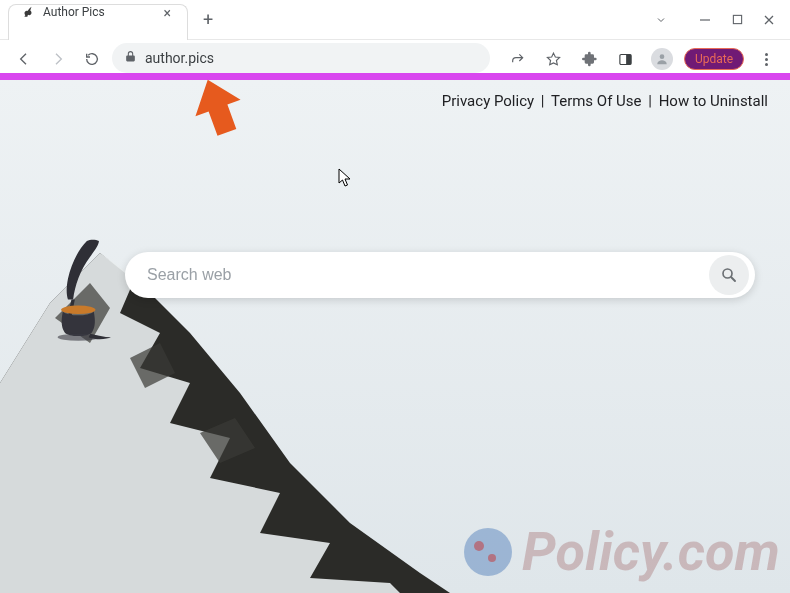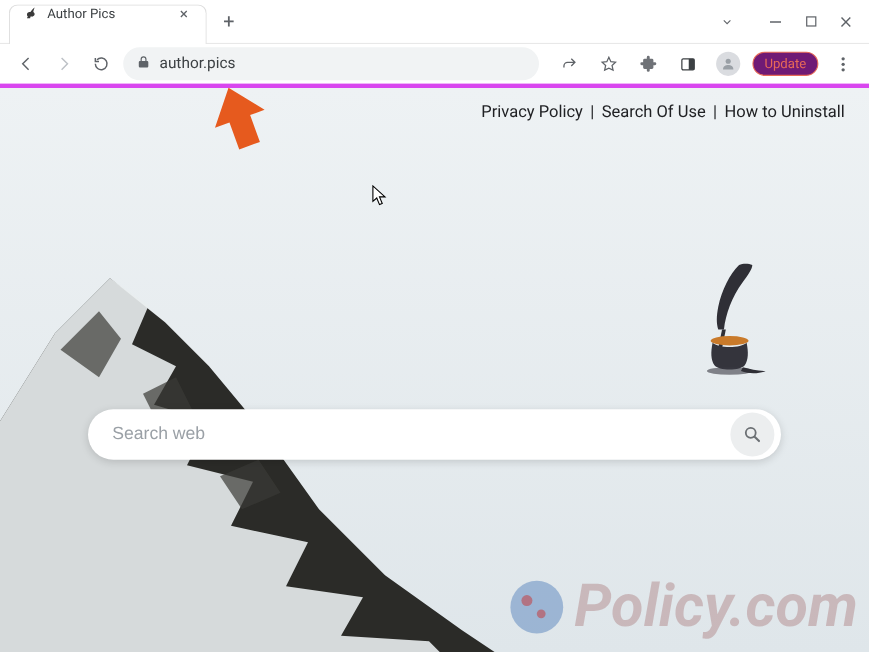--- a/index.html
+++ b/index.html
@@ -10,21 +10,21 @@
 .tab { display: flex; align-items: flex-start; background: #fff; border-radius: 8px 8px 0 0; padding: 0 12px; height: 36px; margin: 4px 0 0 8px; border: 1px solid #ddd; border-bottom: none; min-width: 180px; }
 .tab .favicon { width:14px; height:14px; margin-right:8px; display:inline-flex; align-items:center; justify-content:center; }
 .tab .title { font-size: 12px; color: #3c4043; flex:1; }
 .tab .close { font-size: 14px; color:#5f6368; padding:0 4px; }
 .newtab { width:28px; height:28px; display:flex; align-items:center; justify-content:center; color:#5f6368; font-size:18px; margin-left:6px; }
 .win-controls { margin-left:auto; display:flex; gap:18px; padding-right:14px; color:#5f6368; }
 .win-controls .wc { width:14px; height:14px; display:inline-flex; align-items:center; justify-content:center; }
 .win-controls .chev { margin-right:12px; font-size:14px;}
 .win-controls svg { display:block; }
 
-.addr-bar { height: 40px; display:flex; align-items:center; padding:0 10px; gap:6px; border-bottom:4px solid #d946ef; background:#fff; }
+.addr-bar { height: 40px; display:flex; align-items:flex-end; padding:0 10px; gap:6px; border-bottom:7px solid #d946ef; background:#fff; }
 .nav-btn { width:28px; height:28px; border-radius:50%; display:flex; align-items:center; justify-content:center; color:#5f6368; }
 .nav-btn.disabled { color:#bdc1c6; }
 .url-field { flex:1; height:30px; border-radius:15px; background:#f1f3f4; display:flex; align-items:center; padding:0 12px; color:#3c4043; font-size:14px; gap:8px; }
 .lock { color:#5f6368; }
 .right-icons { display:flex; align-items:center; gap:8px; margin-left:8px; }
 .icon-btn { width:28px; height:28px; display:flex; align-items:center; justify-content:center; color:#5f6368; border-radius:50%; }
 .avatar { width:22px; height:22px; border-radius:50%; background:#dadce0; display:flex; align-items:center; justify-content:center; }
 .update-btn { border:1px solid #e86a57; color:#e86a57; border-radius:14px; padding:3px 10px; font-size:12px; background:#701a75; }
 .menu-dots { display:flex; flex-direction:column; gap:2px; padding:0 6px; }
 .menu-dots span { width:3px; height:3px; background:#5f6368; border-radius:50%; }
@@ -34,21 +34,21 @@
 .bg { position:absolute; inset:0; }
 .sky { position:absolute; inset:0; background:linear-gradient(#eef2f4,#dfe6ea); }
 
 .mountain { position:absolute; left:-40px; bottom:-20px; width:520px; height:430px; }
 .mountain svg { width:100%; height:100%; display:block; }
 
 .top-links { position:absolute; top:12px; right:22px; font-size:15px; color:#202124; }
 .top-links a { color:#202124; text-decoration:none; }
 .top-links .sep { padding:0 3px; }
 
-.center { position:absolute; left:50%; top:150px; transform:translateX(-50%); display:flex; flex-direction:column; align-items:flex-end; }
+.center { position:absolute; left:50%; top:150px; transform:translateX(-50%); display:flex; flex-direction:row; align-items:flex-start; }
 .logo-wrap { width:90px; height:120px; display:flex; align-items:center; justify-content:center; }
 .search-wrap { margin-top:22px; width:630px; height:46px; display:flex; align-items:center; background:#fff; border-radius:23px; box-shadow:0 2px 8px rgba(0,0,0,0.15); padding:0 6px 0 22px; }
 .search-input { flex:1; border:none; outline:none; font-size:16px; color:#5f6368; background:transparent; }
 .search-input::placeholder { color:#9aa0a6; }
 .search-btn { width:40px; height:40px; border-radius:50%; background:#eceeef; display:flex; align-items:center; justify-content:center; color:#6b6f73; }
 
 
 .arrow-annot { position:absolute; left:188px; top:78px; width:60px; height:70px; pointer-events:none; }
 
 
@@ -175,21 +175,21 @@
 
         <path fill="#e9edee" d="M40 200 L90 120 L140 70 L175 95 L160 130 L200 150 L180 185 L230 200 L210 240 L270 255 L250 295 L320 310 L300 350 L370 360 L350 395 L430 400 L460 430 L0 430 L0 260 Z" opacity="0.9"></path>
         <path fill="#3a3a36" d="M95 135 L130 100 L150 125 L130 160 Z M170 175 L200 160 L215 190 L185 205 Z M240 250 L275 235 L295 265 L260 280 Z" opacity="0.7"></path>
       </svg>
     </div>
   </div>
 
   <div class="top-links">
     <a>Privacy Policy</a>
     <span class="sep">|</span>
-    <a>Search Of Use</a>
+    <a>Terms Of Use</a>
     <span class="sep">|</span>
     <a>How to Uninstall</a>
   </div>
 
   <div class="center">
     <div class="logo-wrap">
       <svg viewBox="0 0 100 130" width="86" height="112">
 
         <path fill="#2f2f36" d="M58 8 C48 18 40 34 36 52 C34 62 34 70 36 76 L42 76 C44 60 50 42 62 26 C68 18 72 12 72 8 C68 6 62 6 58 8 Z"></path>
         <path fill="#2f2f36" d="M40 76 L36 96 L40 96 L44 76 Z"></path>

